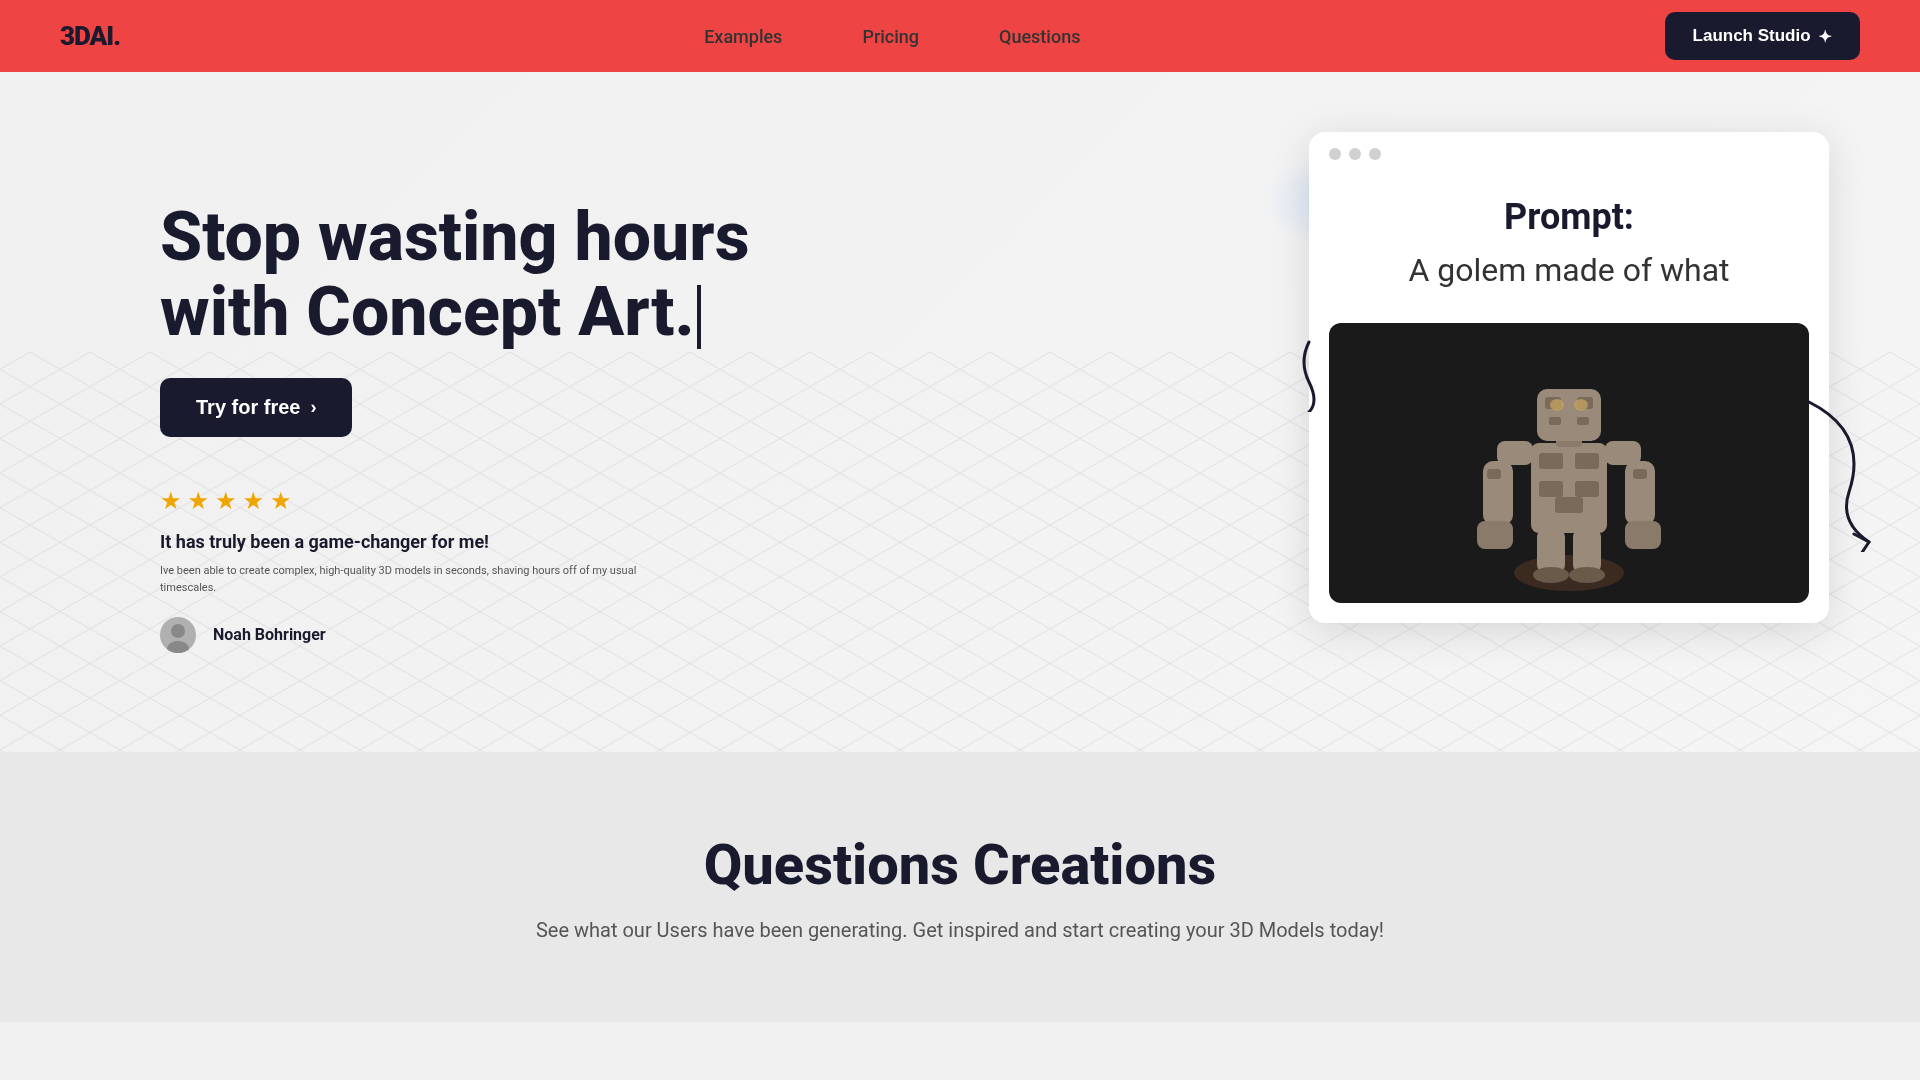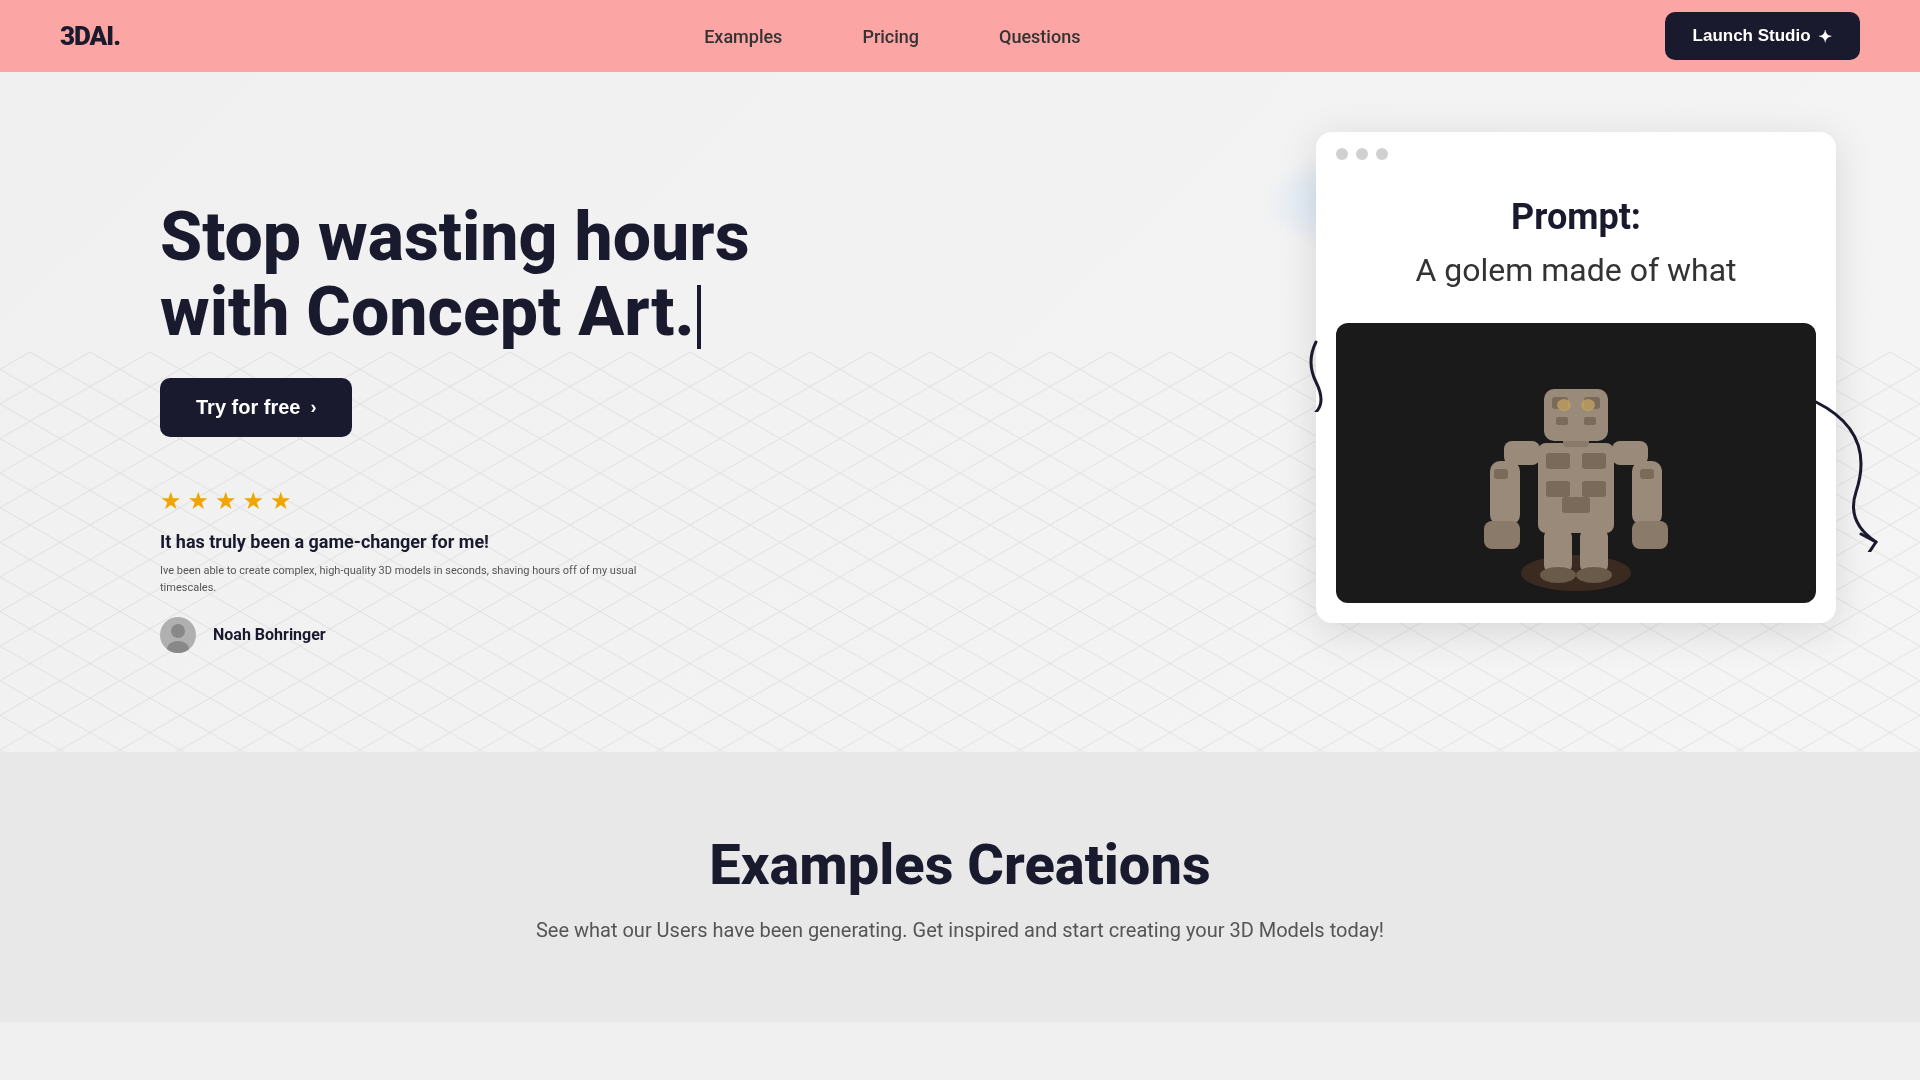--- a/index.html
+++ b/index.html
@@ -16,21 +16,21 @@
       overflow-x: hidden;
     }
 
     
     .navbar {
       display: flex;
       align-items: center;
       justify-content: space-between;
       padding: 0 60px;
       height: 72px;
-      background-color: #fca5a5;
+      background-color: #ef4444;
       position: relative;
       z-index: 10;
     }
 
     .nav-logo {
       font-size: 26px;
       font-weight: 900;
       color: #1a1a2e;
       letter-spacing: -1px;
     }
@@ -183,21 +183,21 @@
 
     .reviewer-name {
       font-size: 16px;
       font-weight: 700;
       color: #1a1a2e;
     }
 
     
     .hero-right {
       position: absolute;
-      right: 84px;
+      right: 91px;
       top: 60px;
       width: 520px;
     }
 
     
     .bg-blob-pink {
       position: absolute;
       top: 80px;
       right: 280px;
       width: 200px;
@@ -480,15 +480,15 @@
     <div class="arrow-deco">
       <svg width="120" height="160" viewBox="0 0 120 160" xmlns="http://www.w3.org/2000/svg">
         <path d="M20 10 Q80 40 60 100 Q50 130 80 150" fill="none" stroke="#1a1a2e" stroke-width="3" stroke-linecap="round"></path>
         <path d="M65 142 L80 150 L72 162" fill="none" stroke="#1a1a2e" stroke-width="3" stroke-linecap="round" stroke-linejoin="round"></path>
       </svg>
     </div>
   </div>
 </section>
 
 <section class="community-section">
-  <h2 class="community-title">Examples Creations</h2>
+  <h2 class="community-title">Questions Creations</h2>
   <p class="community-subtitle">See what our Users have been generating. Get inspired and start creating your 3D Models today!</p>
 </section>
 
 </body></html>

